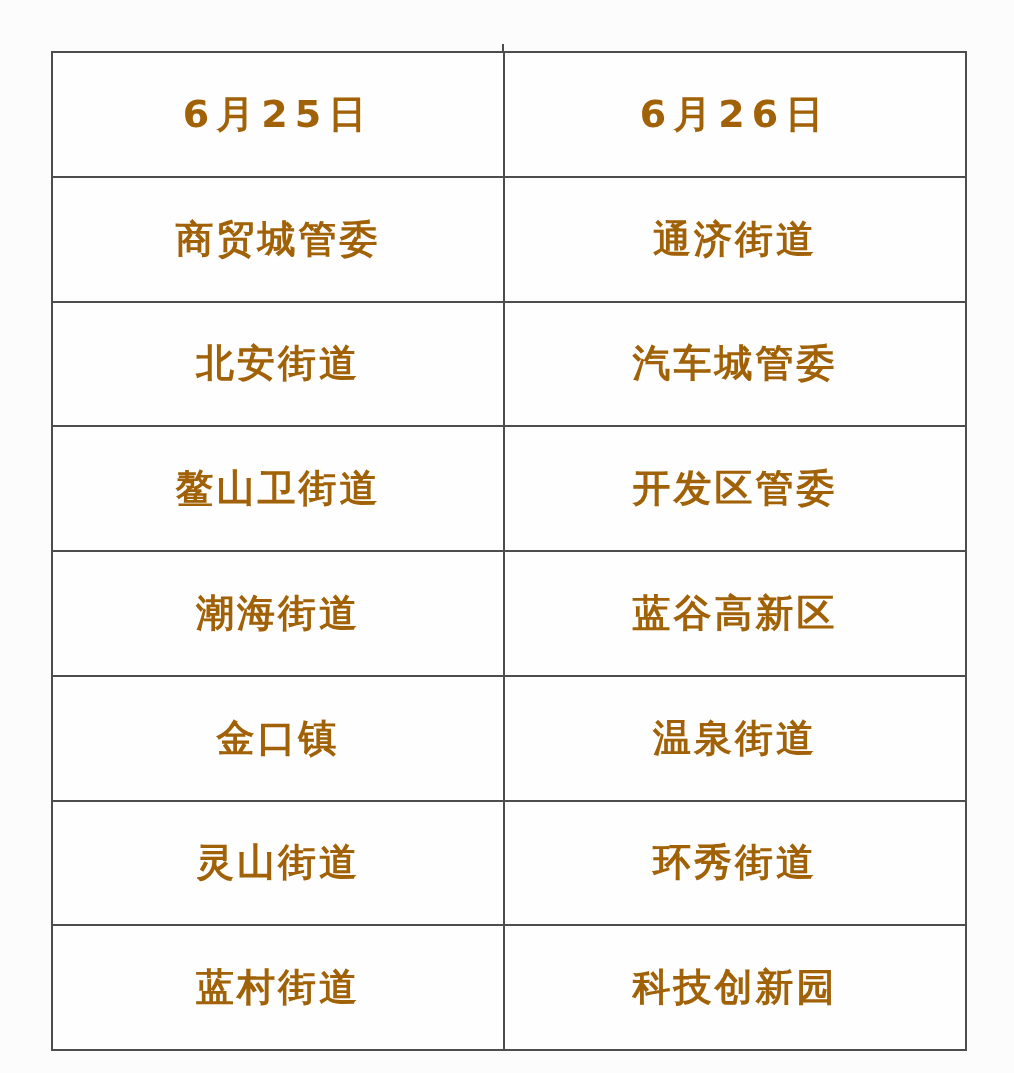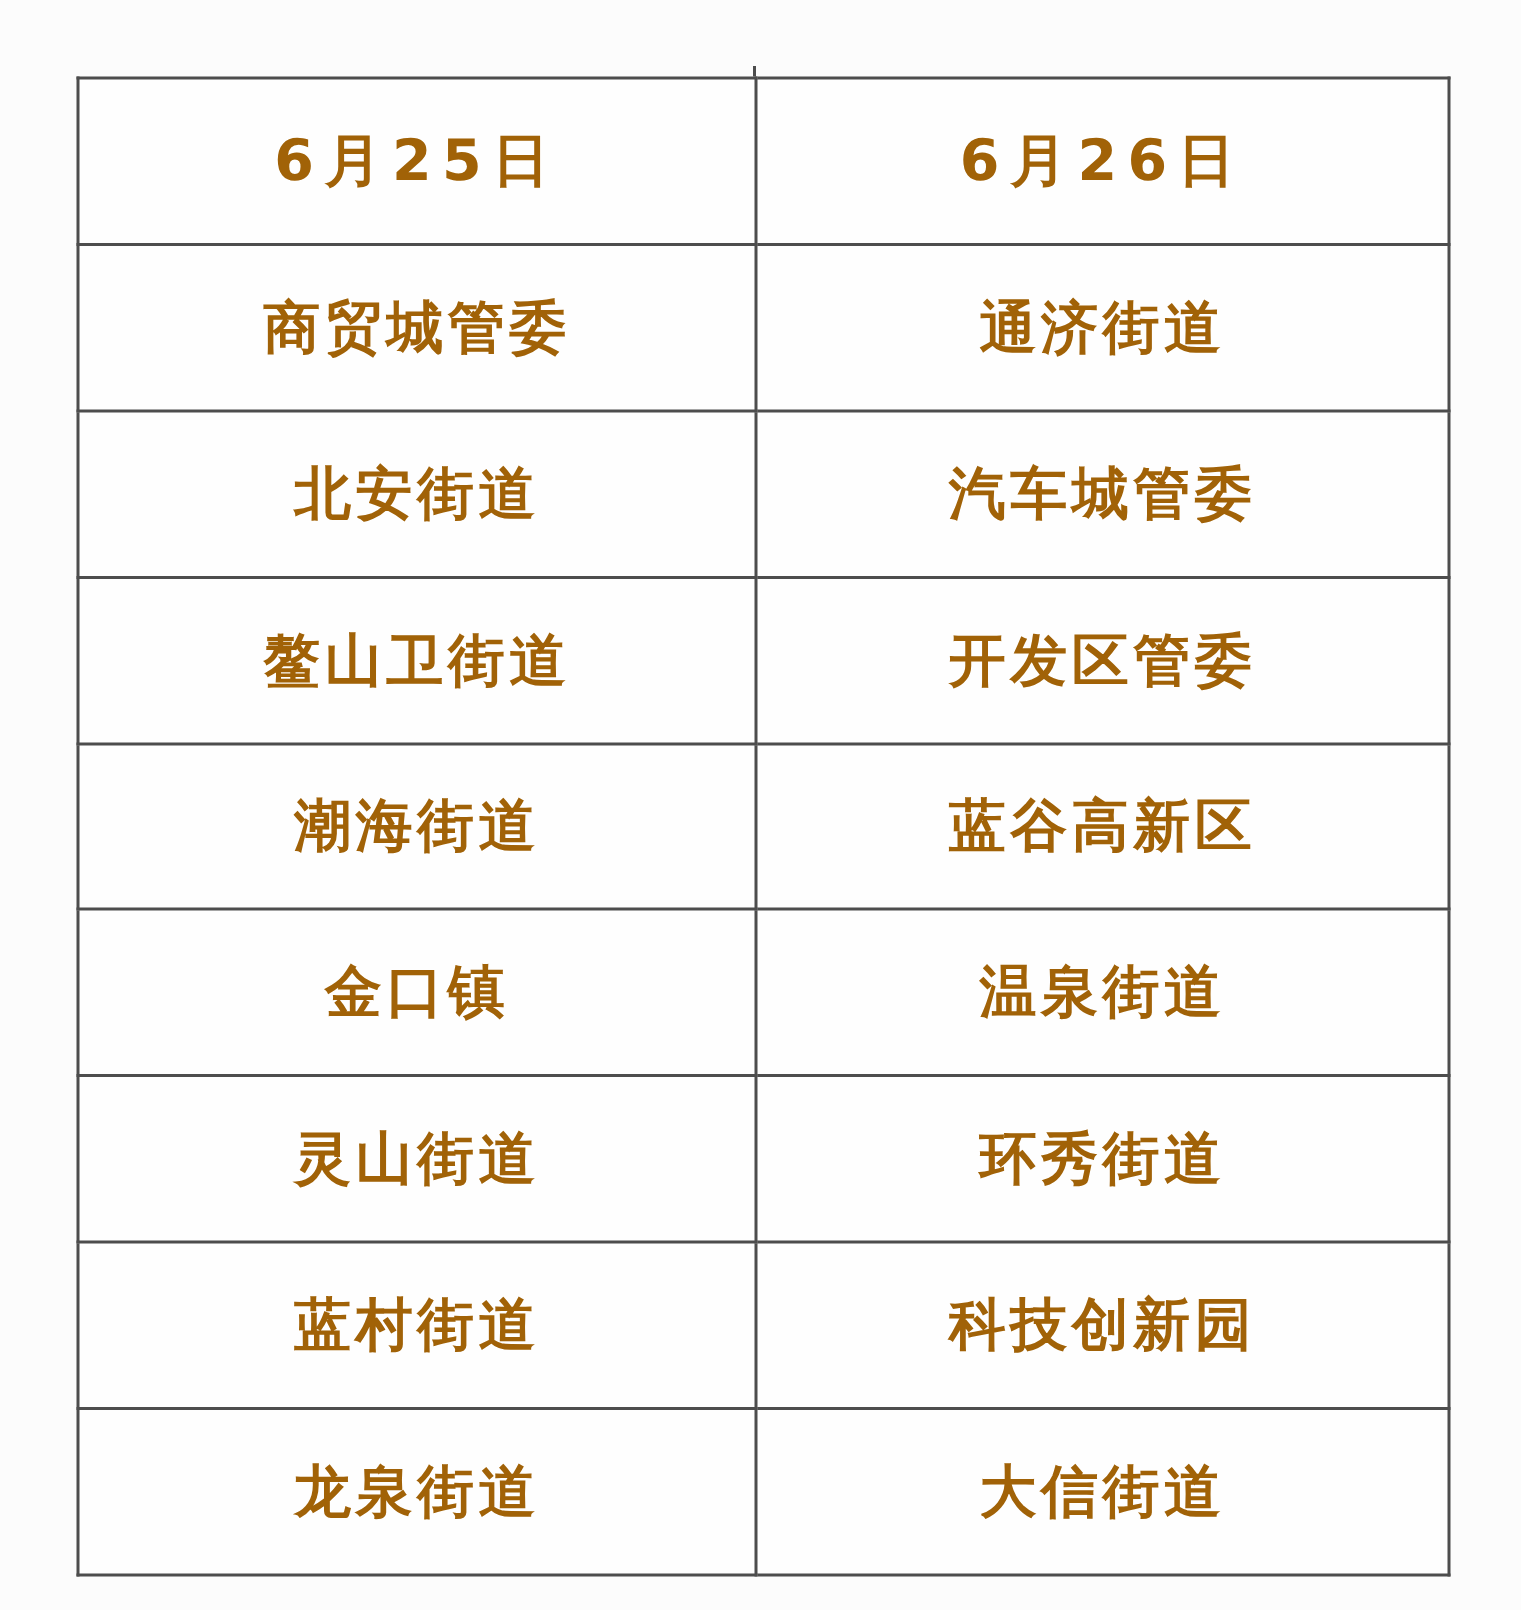--- a/index.html
+++ b/index.html
@@ -98,19 +98,15 @@
         <td>温泉街道</td>
       </tr>
       <tr>
         <td>灵山街道</td>
         <td>环秀街道</td>
       </tr>
       <tr>
         <td>蓝村街道</td>
         <td>科技创新园</td>
       </tr>
-      <tr>
-        <td>龙泉街道</td>
-        <td>大信街道</td>
-      </tr>
     </tbody>
   </table>
 </div>
 
 </body></html>

